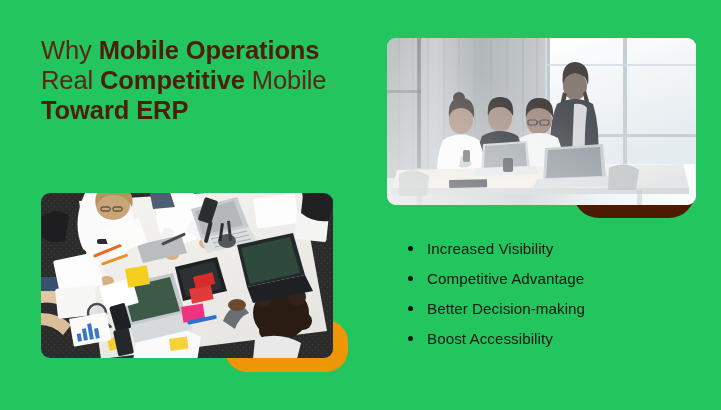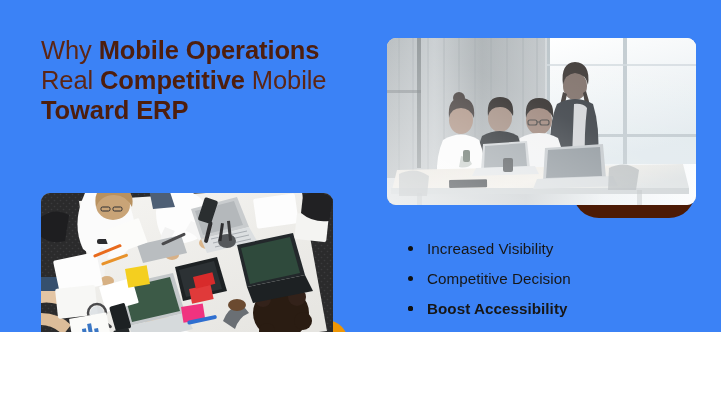--- a/index.html
+++ b/index.html
@@ -10,22 +10,22 @@
   body {
     width: 721px;
     height: 410px;
     background: #FFFFFF;
     font-family: "Liberation Sans", sans-serif;
     overflow: hidden;
   }
   .slide {
     position: relative;
     width: 721px;
-    height: 332px;
-    background: #3b82f6;
+    height: 410px;
+    background: #22c55e;
     overflow: hidden;
   }
 
   
   .headline {
     position: absolute;
     left: 41px;
     top: 35px;
     width: 330px;
     margin: 0;
@@ -118,21 +118,21 @@
     position: relative;
     padding-left: 25px;
     margin-bottom: 13px;
     font-size: 15.2px;
     line-height: 17px;
     color: #171717;
     font-weight: 400;
     letter-spacing: 0.05px;
     white-space: nowrap;
   }
-  .benefit-item:last-child { margin-bottom: 0; font-weight: bold; }
+  .benefit-item:last-child { margin-bottom: 0; }
   .benefit-bullet {
     position: absolute;
     left: 6px;
     top: 6px;
     width: 5px;
     height: 5px;
     border-radius: 50%;
     background: #111111;
   }
 </style>
@@ -408,24 +408,25 @@
     </svg>
   </div>
 
   <ul class="benefits">
     <li class="benefit-item">
       <span class="benefit-bullet"></span>
       <span>Increased Visibility</span>
     </li>
     <li class="benefit-item">
       <span class="benefit-bullet"></span>
-      <span>Competitive Decision</span>
+      <span>Competitive Advantage</span>
     </li>
     <li class="benefit-item">
       <span class="benefit-bullet"></span>
+      <span>Better Decision-making</span>
     </li>
     <li class="benefit-item">
       <span class="benefit-bullet"></span>
       <span>Boost Accessibility</span>
     </li>
   </ul>
 
 </div>
 
 </body></html>

